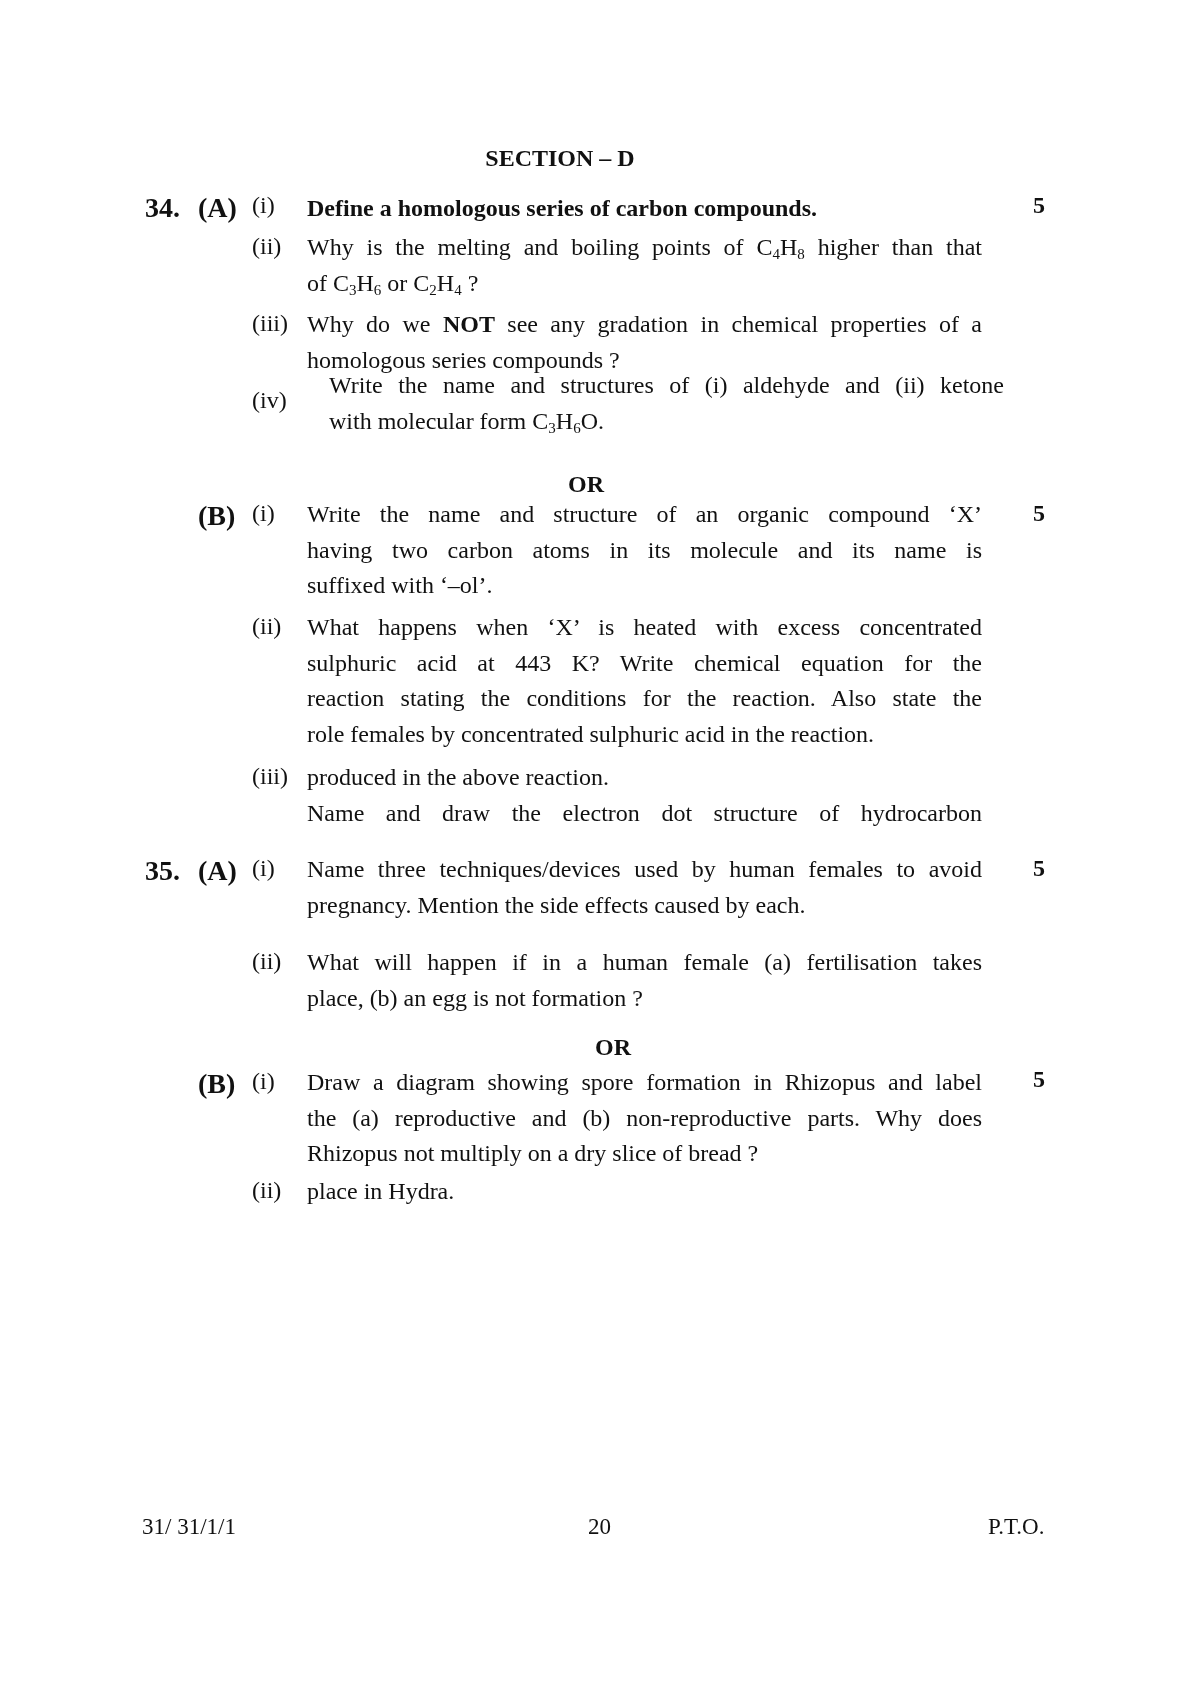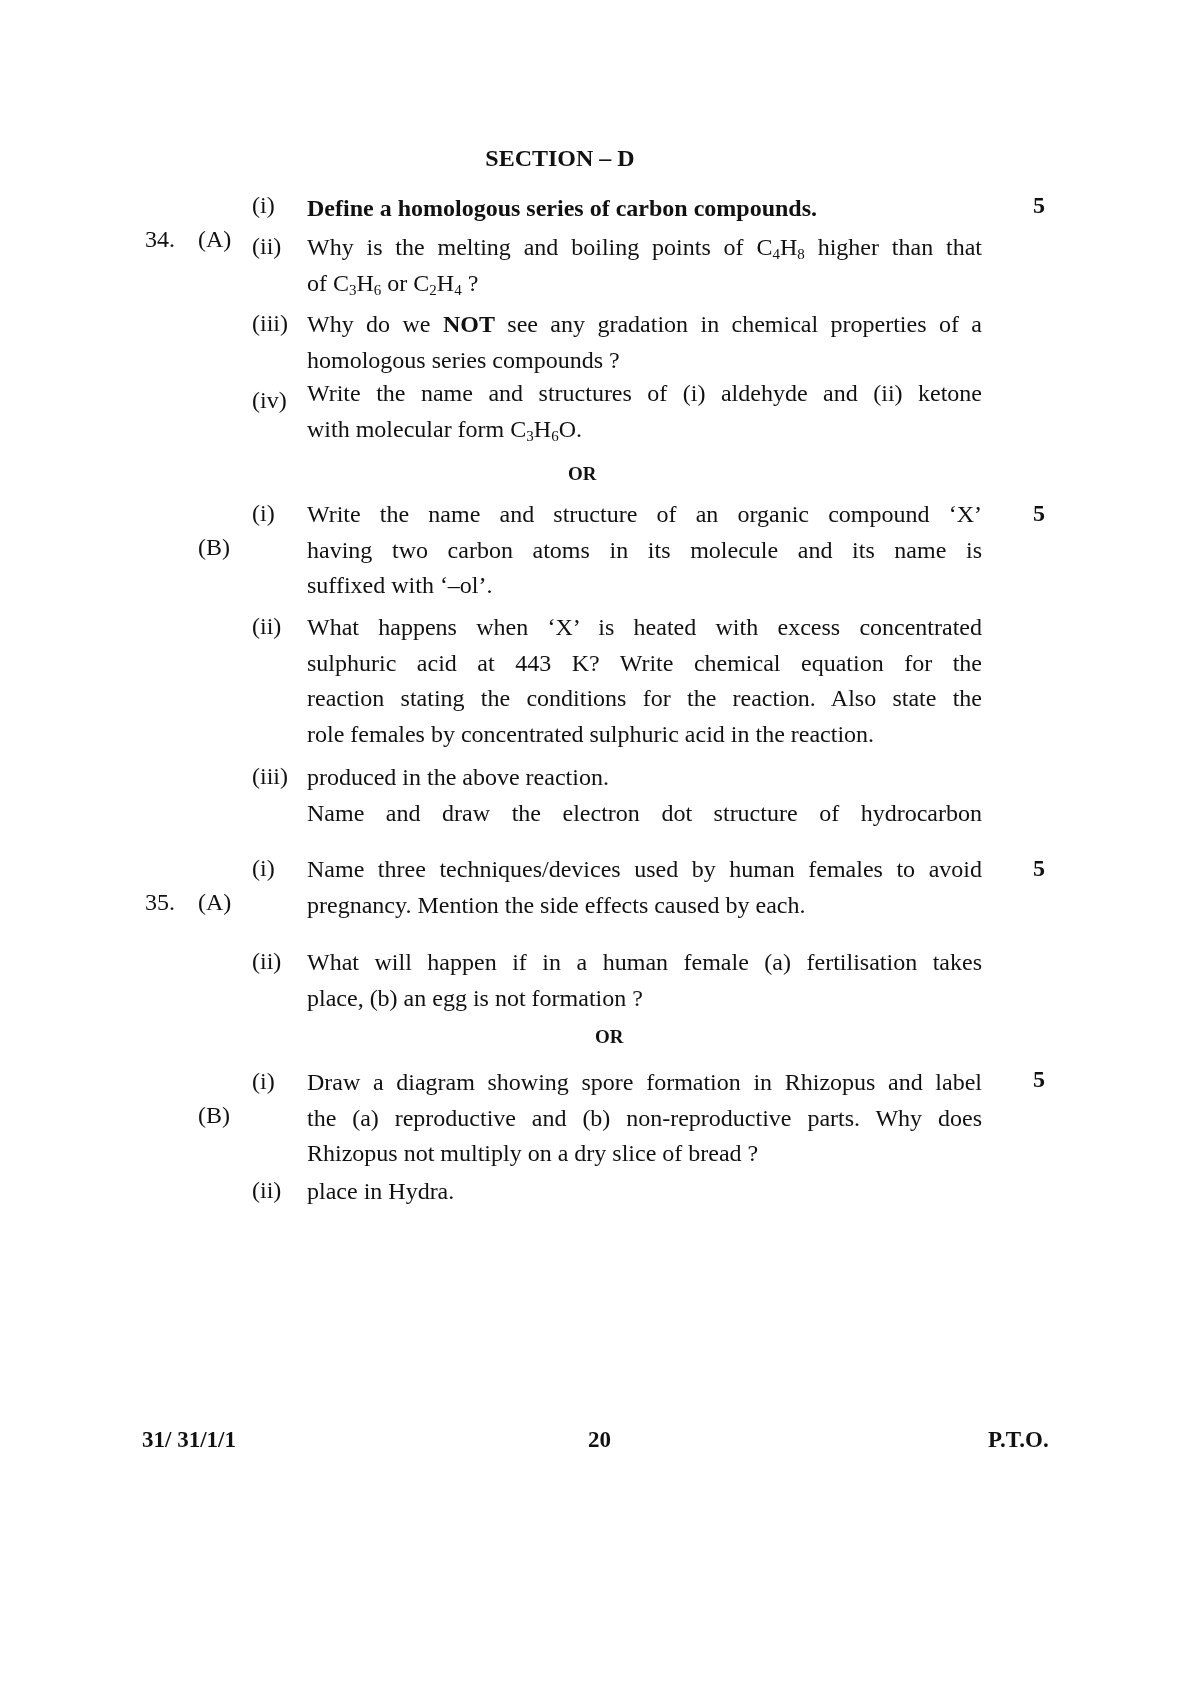--- a/index.html
+++ b/index.html
@@ -1,28 +1,28 @@
 <!DOCTYPE html>
 <html><head>
 <meta charset="utf-8">
 <style>
   html, body { margin: 0; padding: 0; background: #ffffff; }
   body { width: 1190px; height: 1683px; position: relative; overflow: hidden;
          font-family: "Liberation Serif", "DejaVu Serif", serif; color: #111; }
   .abs { position: absolute; white-space: nowrap; }
   .section-title { left: 0; width: 1120px; text-align: center; top: 145px; font-size: 24px; font-weight: bold; }
-  .qnum, .opt { font-weight: normal; font-size: 24px; margin-top: 34px; }
+  .qnum, .opt { font-weight: bold; font-size: 28px; }
   .sub { font-size: 24px; }
   .body-text { position: absolute; left: 307px; width: 675px; font-size: 24px; line-height: 35.5px;
                text-align: justify; text-align-last: left; }
   .body-text .ln { display: block; height: 35.5px; text-align: justify; text-align-last: justify; white-space: nowrap; }
   .body-text .ln.last { text-align-last: left; }
   .marks { font-weight: bold; font-size: 24px; left: 1033px; }
-  .or { font-weight: bold; font-size: 19px; }
-  .footer { font-size: 23px; top: 1427px; font-weight: bold; }
+  .or { font-weight: bold; font-size: 24px; margin-top: 8px; }
+  .footer { font-size: 23px; top: 1514px; }
   sub { font-size: 15px; vertical-align: -4px; line-height: 0; }
   b { font-weight: bold; }
 </style>
 </head>
 <body>
 
 <div class="abs section-title">SECTION – D</div>
 
 <div>
   <div class="abs qnum" style="left:145px; top:192px;">34.</div>
@@ -42,21 +42,21 @@
       <span class="ln last">of C<sub>3</sub>H<sub>6</sub> or C<sub>2</sub>H<sub>4</sub> ?</span>
     </div>
 
     <div class="abs sub" style="left:252px; top:310px;">(iii)</div>
     <div class="body-text" style="top:307px;">
       <span class="ln">Why do we <b>NOT</b> see any gradation in chemical properties of a</span>
       <span class="ln last">homologous series compounds ?</span>
     </div>
 
     <div class="abs sub" style="left:252px; top:387px;">(iv)</div>
-    <div class="body-text" style="top:376px;">
+    <div class="body-text" style="top:368px;margin-left:22px;">
       <span class="ln">Write the name and structures of (i) aldehyde and (ii) ketone</span>
       <span class="ln last">with molecular form C<sub>3</sub>H<sub>6</sub>O.</span>
     </div>
   </div>
 
   <div class="abs or" style="left:568px; top:463px;">OR</div>
 
   <div>
     <div class="abs opt" style="left:198px; top:500px;">(B)</div>
     <div class="abs marks" style="top:500px;">5</div>

